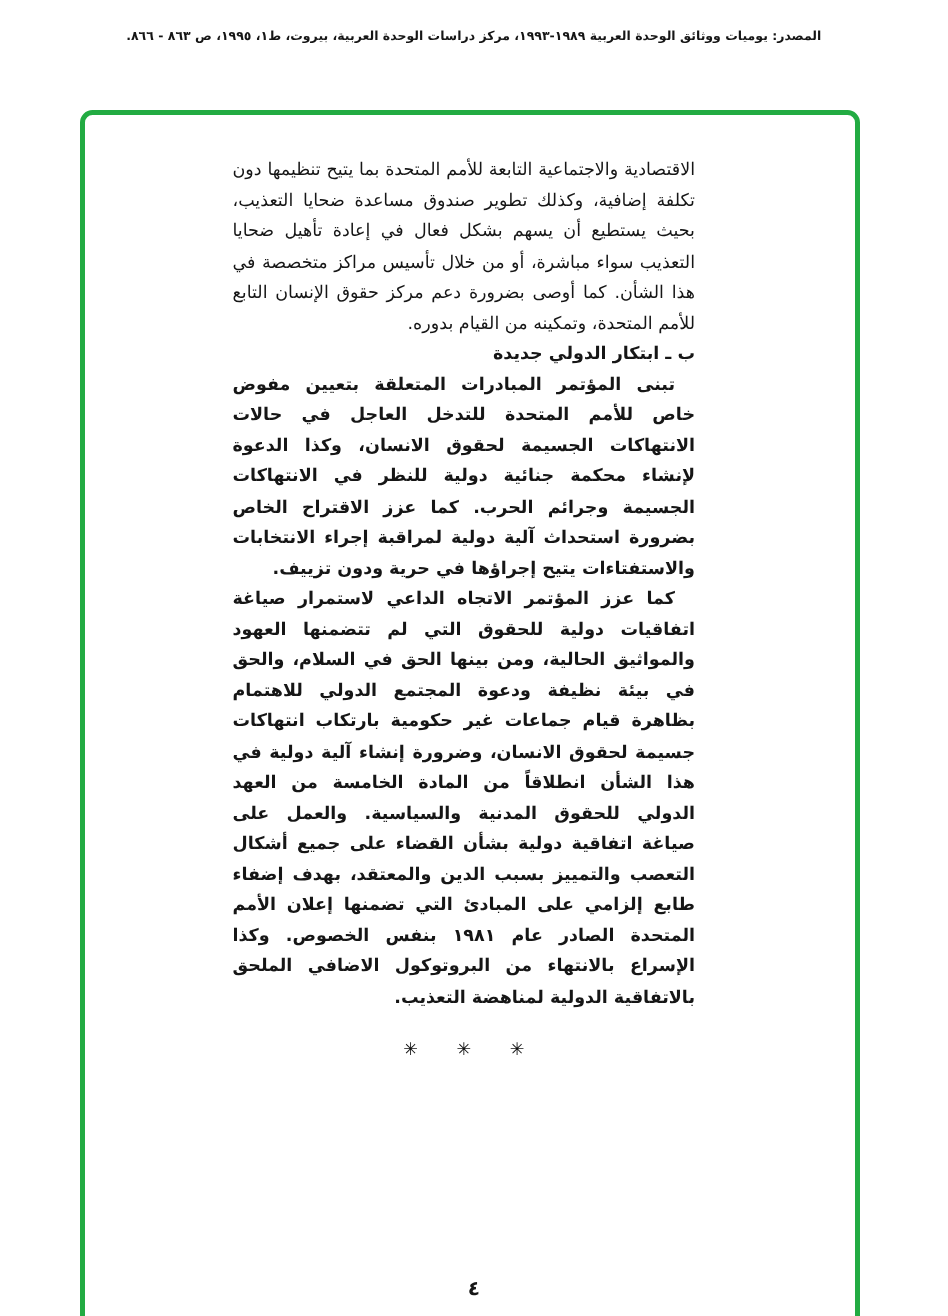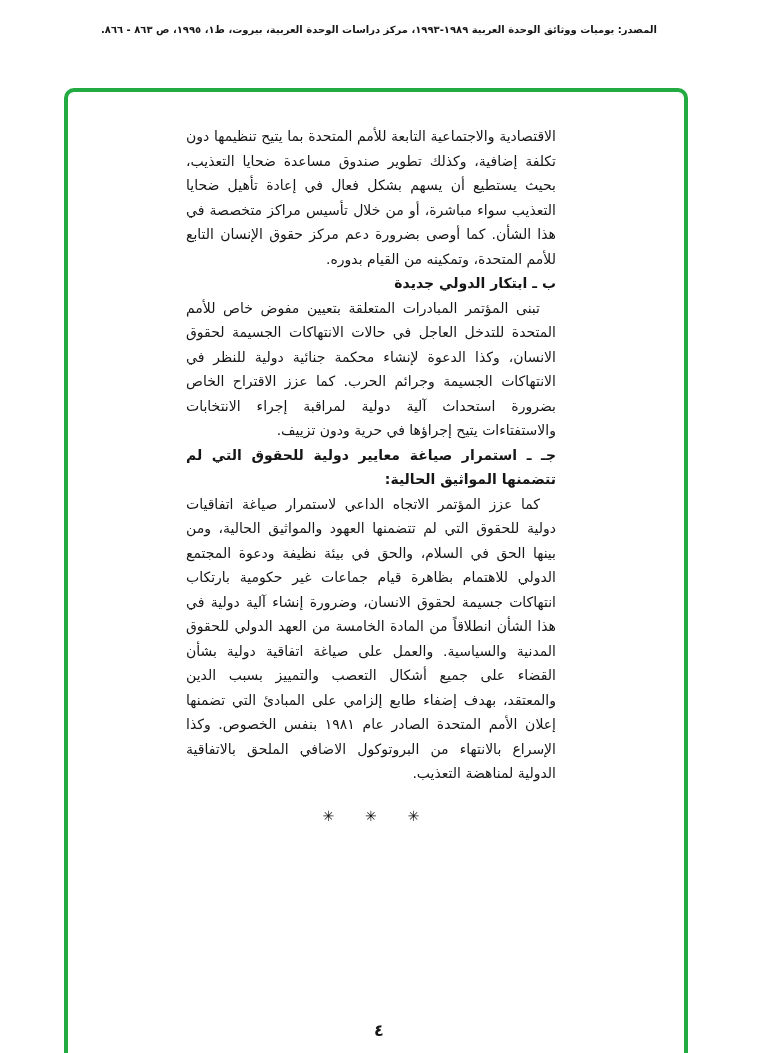--- a/index.html
+++ b/index.html
@@ -30,21 +30,21 @@
   .text-column {
     direction: rtl;
     text-align: justify;
     width: 370px;
     margin: 32px 128px 0 auto;
     font-size: 14px;
     line-height: 24.5px;
   }
   .text-column p { margin: 0; }
   .par       { margin-bottom: 6px; }
-  .indent    { text-indent: 16px; }
+  .indent    { text-indent: 16px; font-weight: bold; }
   .sec-heading { font-weight: bold; margin: 13px 0 11px 0; }
 
   
   .separator {
     direction: ltr; text-align: center;
     margin-top: 18px; font-size: 14px; font-weight: bold;
     word-spacing: 26px; color: #111;
   }
 
   
@@ -62,21 +62,20 @@
 
 <main class="content-frame">
   <div class="text-column">
 
     <p class="par">الاقتصادية والاجتماعية التابعة للأمم المتحدة بما يتيح تنظيمها دون تكلفة إضافية، وكذلك تطوير صندوق مساعدة ضحايا التعذيب، بحيث يستطيع أن يسهم بشكل فعال في إعادة تأهيل ضحايا التعذيب سواء مباشرة، أو من خلال تأسيس مراكز متخصصة في هذا الشأن. كما أوصى بضرورة دعم مركز حقوق الإنسان التابع للأمم المتحدة، وتمكينه من القيام بدوره.</p>
 
     <p class="sec-heading">ب ـ ابتكار الدولي جديدة</p>
 
     <p class="par indent">تبنى المؤتمر المبادرات المتعلقة بتعيين مفوض خاص للأمم المتحدة للتدخل العاجل في حالات الانتهاكات الجسيمة لحقوق الانسان، وكذا الدعوة لإنشاء محكمة جنائية دولية للنظر في الانتهاكات الجسيمة وجرائم الحرب. كما عزز الاقتراح الخاص بضرورة استحداث آلية دولية لمراقبة إجراء الانتخابات والاستفتاءات يتيح إجراؤها في حرية ودون تزييف.</p>
 
-    <p class="sec-heading">جـ ـ استمرار صياغة معايير دولية للحقوق التي لم تتضمنها المواثيق الحالية:</p>
 
     <p class="par indent">كما عزز المؤتمر الاتجاه الداعي لاستمرار صياغة اتفاقيات دولية للحقوق التي لم تتضمنها العهود والمواثيق الحالية، ومن بينها الحق في السلام، والحق في بيئة نظيفة ودعوة المجتمع الدولي للاهتمام بظاهرة قيام جماعات غير حكومية بارتكاب انتهاكات جسيمة لحقوق الانسان، وضرورة إنشاء آلية دولية في هذا الشأن انطلاقاً من المادة الخامسة من العهد الدولي للحقوق المدنية والسياسية. والعمل على صياغة اتفاقية دولية بشأن القضاء على جميع أشكال التعصب والتمييز بسبب الدين والمعتقد، بهدف إضفاء طابع إلزامي على المبادئ التي تضمنها إعلان الأمم المتحدة الصادر عام ١٩٨١ بنفس الخصوص. وكذا الإسراع بالانتهاء من البروتوكول الاضافي الملحق بالاتفاقية الدولية لمناهضة التعذيب.</p>
 
     <div class="separator">✳ ✳ ✳</div>
 
   </div>
 </main>
 
 <div class="page-number">٤</div>
 

